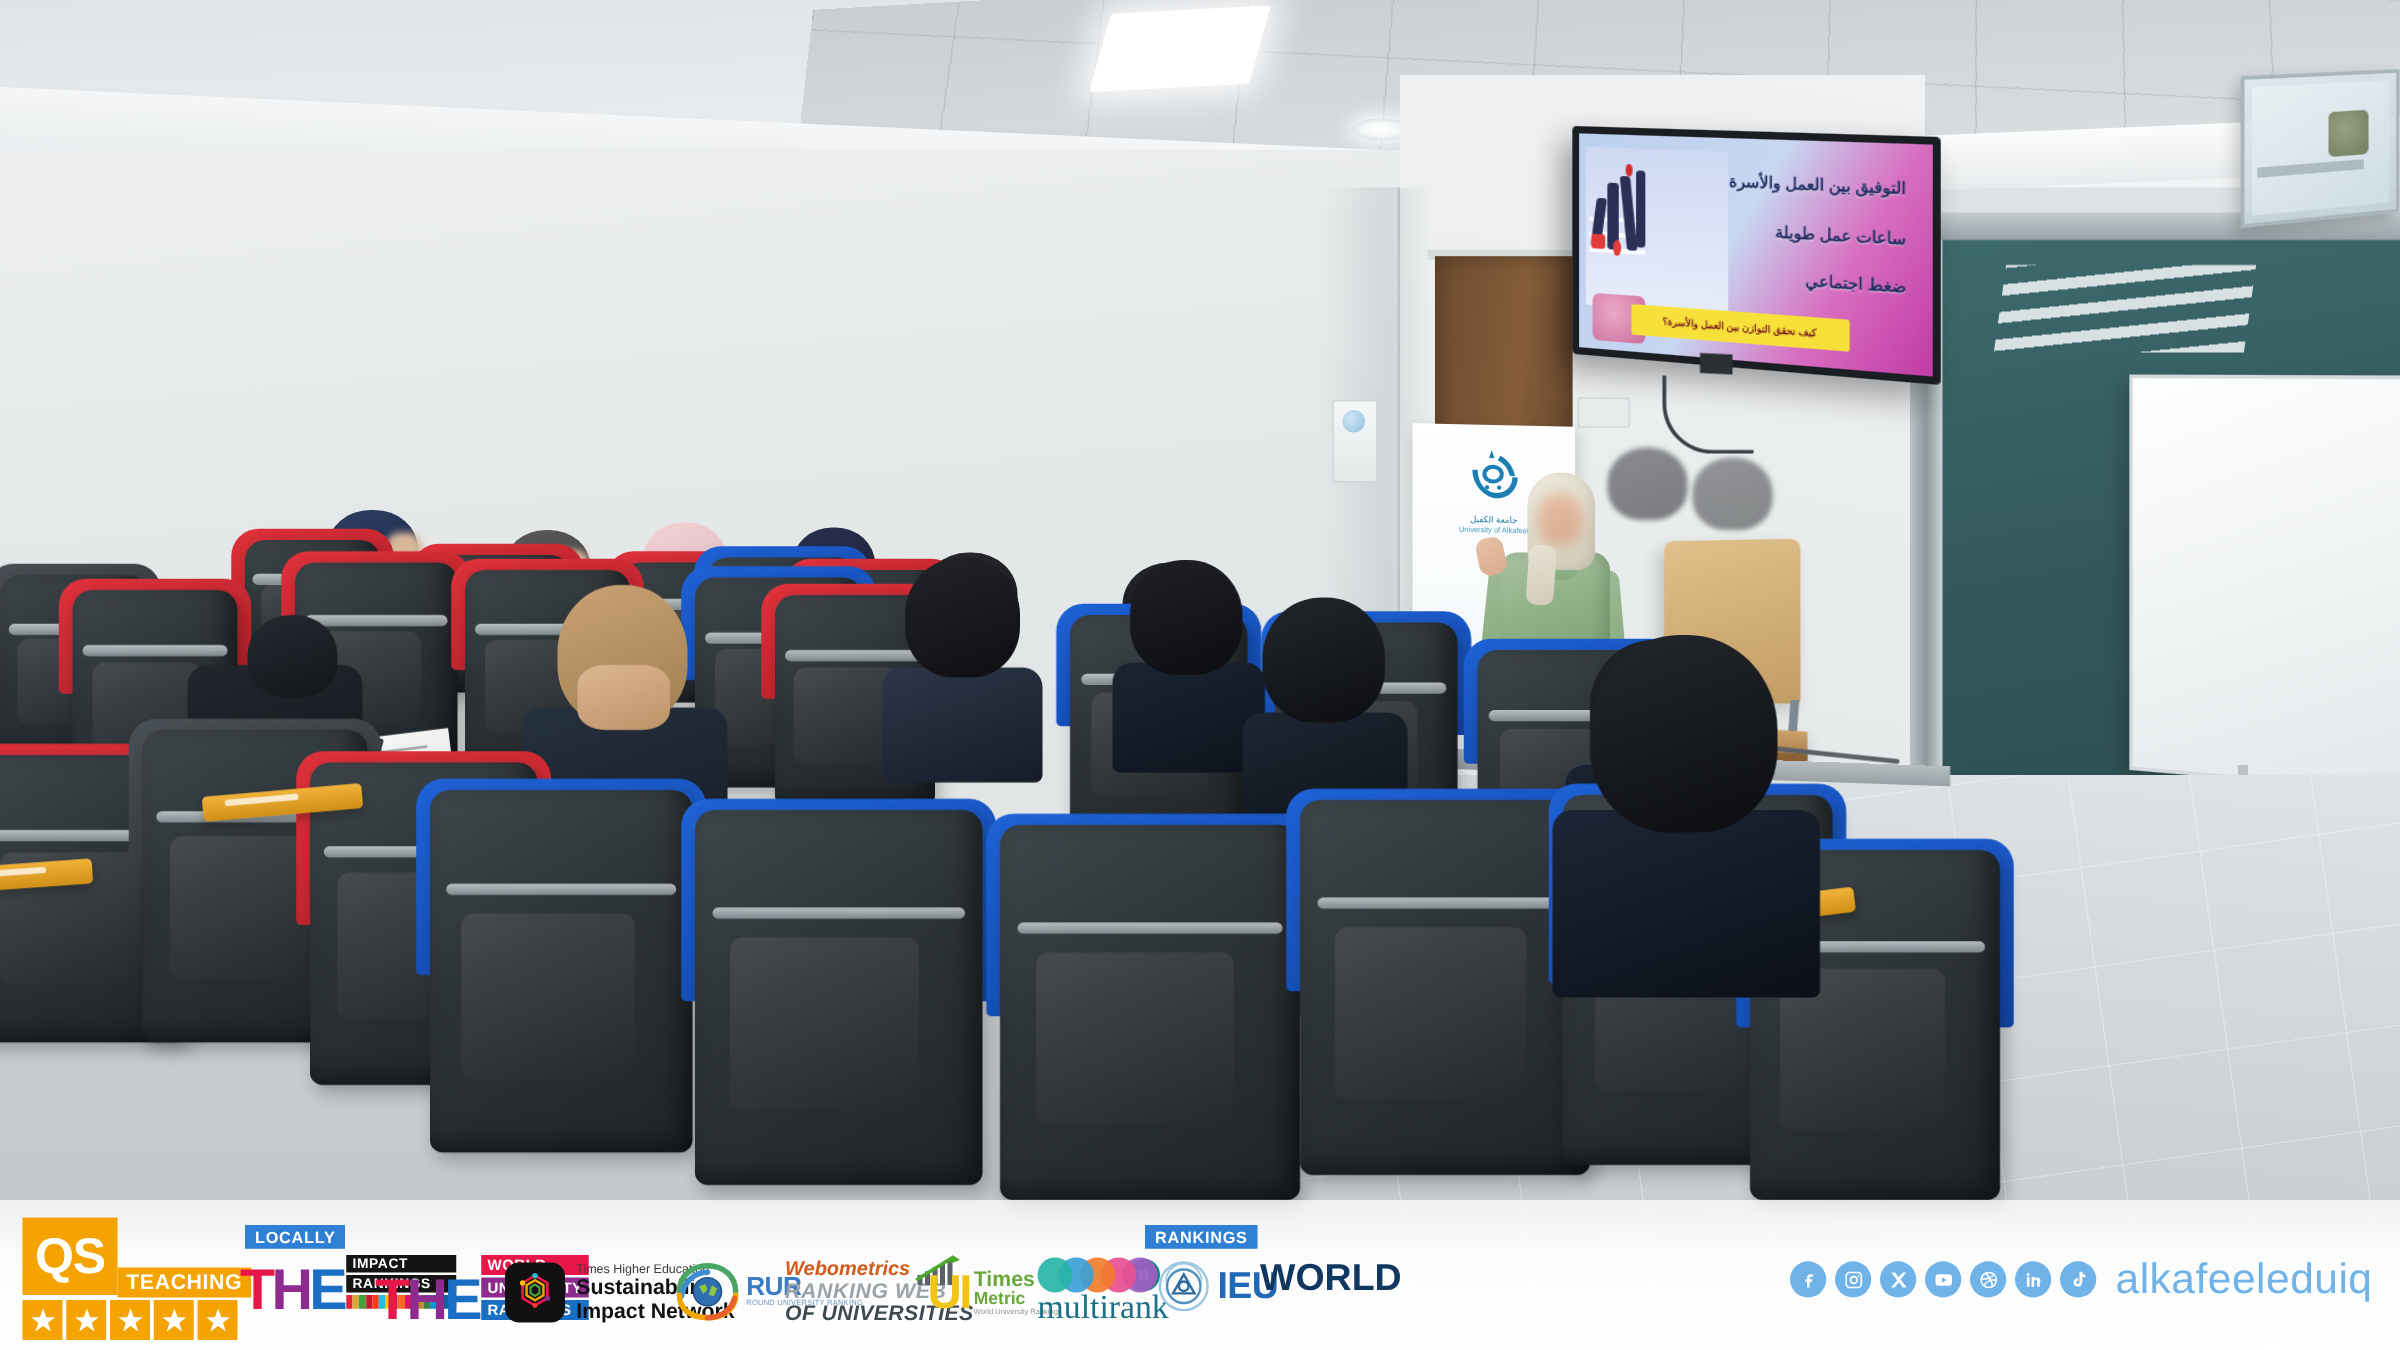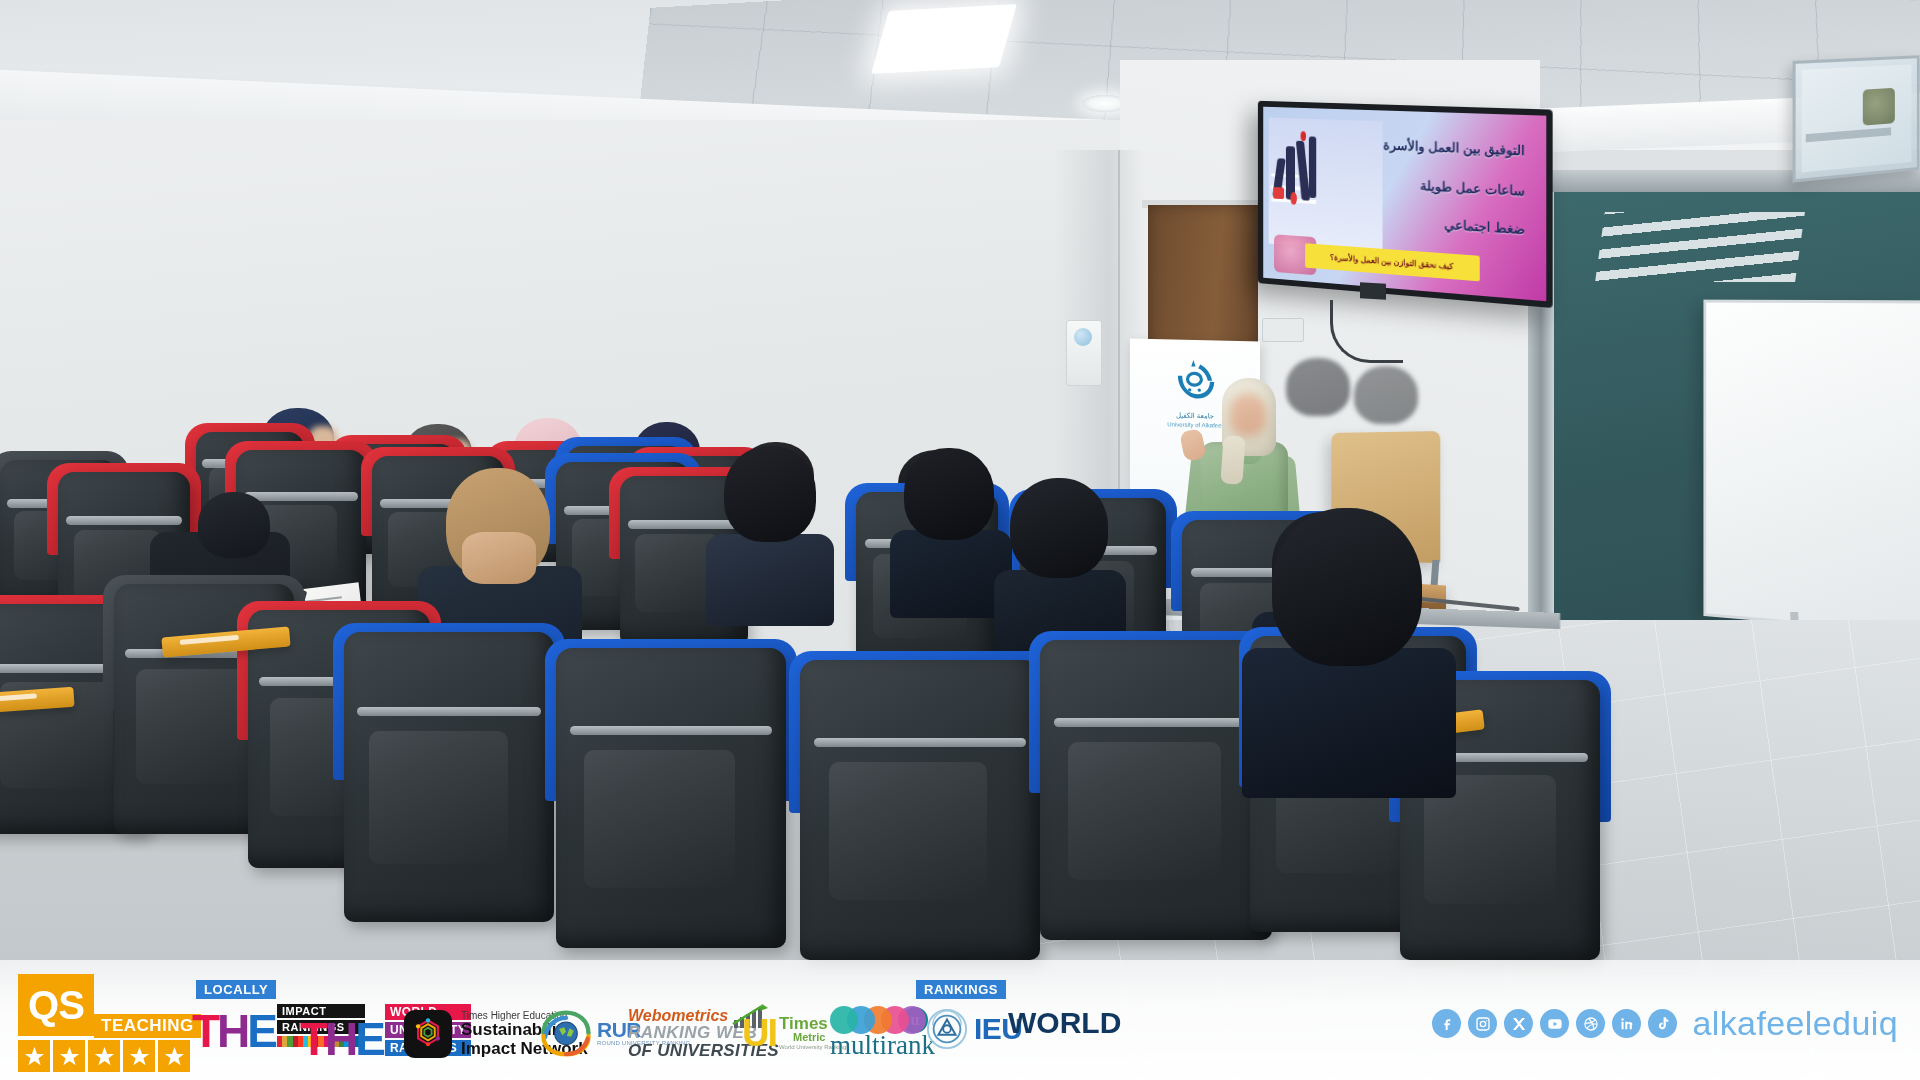--- a/index.html
+++ b/index.html
@@ -256,21 +256,21 @@
   .webo{position:absolute;left:628px;top:48px;font-style:italic;}
   .webo .w-top{font-size:16px;font-weight:700;color:#d25b1b;line-height:1;}
   .webo .w-mid{font-size:17px;font-weight:700;color:#9aa3a8;line-height:1.05;letter-spacing:.5px;}
   .webo .w-bot{font-size:17px;font-weight:700;color:#3f4a50;line-height:1.05;letter-spacing:.3px;}
   .webo-chart{position:absolute;left:104px;top:-4px;width:44px;height:24px;}
 
   
   .uigm{position:absolute;left:742px;top:56px;display:flex;align-items:center;gap:3px;}
   .uigm .ui{font-size:38px;font-weight:800;color:#f0c419;line-height:.82;letter-spacing:-2px;}
   .uigm .gm .g1{font-size:17px;font-weight:700;color:#6aa83c;line-height:.96;}
-  .uigm .gm .g2{font-size:11px;font-weight:700;color:#6aa83c;line-height:.96;margin-left:14px;}
+  .uigm .gm .g2{font-size:14px;font-weight:700;color:#6aa83c;line-height:.96;}
   .uigm .gm .g3{font-size:6px;color:#8a9a8a;line-height:1.4;}
 
   
   .mrank{position:absolute;left:830px;top:46px;}
   .mrank-dots{position:relative;height:28px;width:112px;}
   .mrank-dots i{position:absolute;top:0;width:28px;height:28px;border-radius:50%;opacity:.92;}
   .mrank-u{position:absolute;left:72px;top:1px;width:26px;height:26px;border-radius:50%;
     background:#14818b;color:#fff;display:flex;align-items:center;justify-content:center;
     font-size:16px;font-weight:700;font-family:"Liberation Serif",serif;}
   .mrank-txt{font-size:27px;color:#1b6f86;font-family:"Liberation Serif",serif;line-height:1;margin-top:-2px;}

